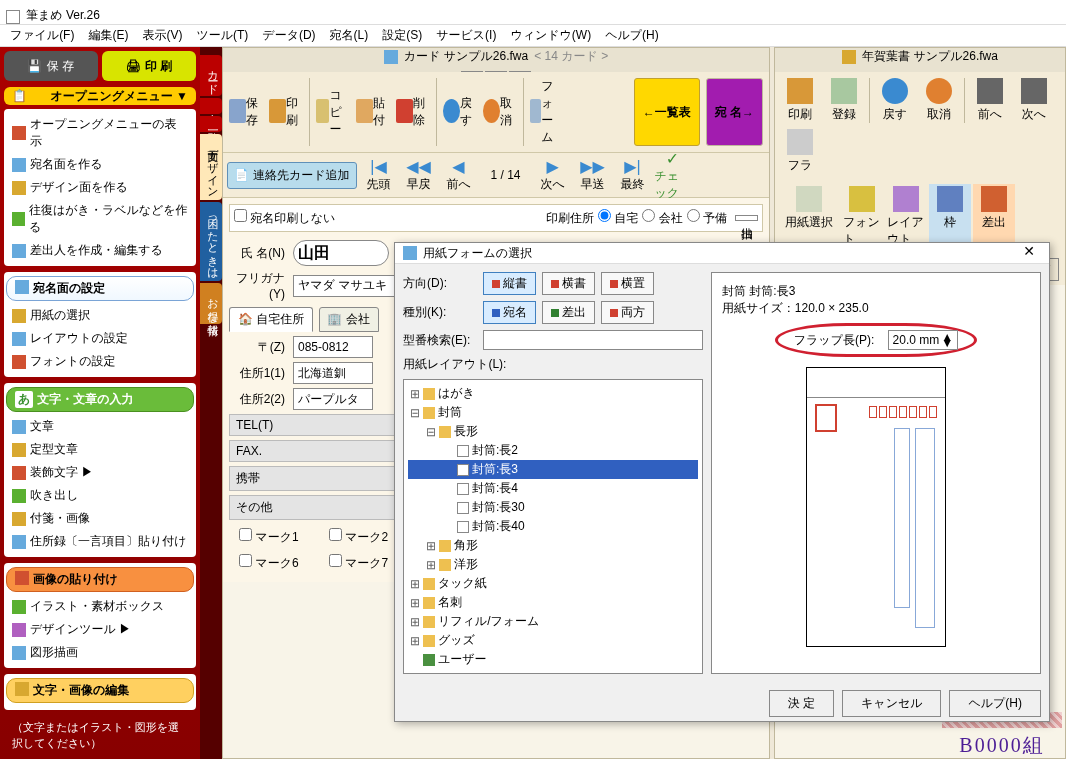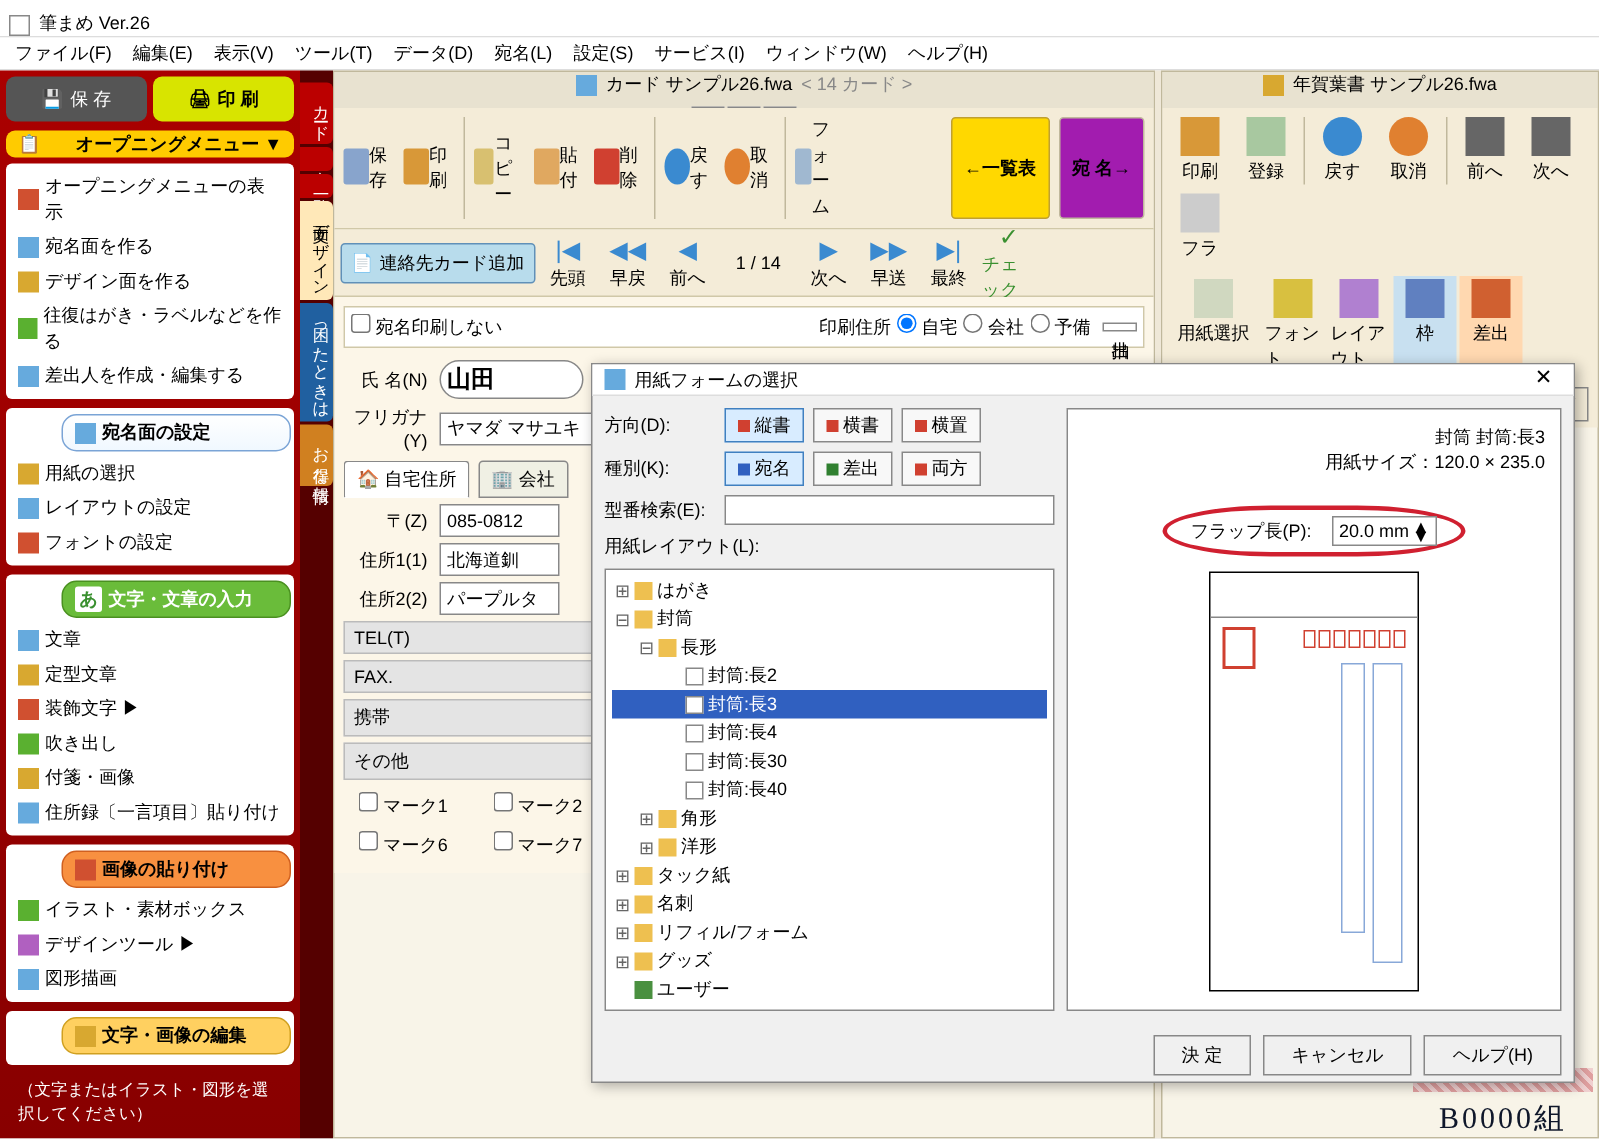--- a/index.html
+++ b/index.html
@@ -13,21 +13,21 @@
 
 .mainrow { display: flex; height: calc(759px - 47px); }
 
 
 .sidebar { width: 200px; background: linear-gradient(#a00, #800); display: flex; flex-direction: column; padding: 4px; gap: 2px; position: relative; }
 .topbtns { display: flex; gap: 4px; margin-bottom: 4px; }
 .btn-save { flex: 1; background: #555; color: #fff; border-radius: 6px; height: 30px; display: flex; align-items: center; justify-content: center; gap: 4px; }
 .btn-print { flex: 1; background: #d8e400; color: #000; border-radius: 6px; height: 30px; display: flex; align-items: center; justify-content: center; gap: 4px; font-weight: bold; }
 .opening { background: #ffcb00; color: #000; border-radius: 6px; height: 26px; display: flex; align-items: center; padding: 0 8px; font-weight: bold; justify-content: space-between; margin-bottom: 2px; }
 .side-panel { background: #fff; border-radius: 4px; padding: 4px 2px; margin-bottom: 4px; }
-.side-panel .hdr { background: linear-gradient(#fff,#f0f8ff); border: 1px solid #7aa4d6; border-radius: 10px; padding: 3px 8px; font-weight: bold; margin-bottom: 3px; display: flex; align-items: center; gap: 4px; margin-left: 35px; }
+.side-panel .hdr { background: linear-gradient(#fff,#f0f8ff); border: 1px solid #7aa4d6; border-radius: 10px; padding: 3px 8px; font-weight: bold; margin-bottom: 3px; display: flex; gap: 4px; }
 .side-panel .hdr.green { background: #6abc3a; color: #fff; border-color: #4a9020; }
 .side-panel .row { padding: 3px 6px; display: flex; align-items: center; gap: 4px; cursor: default; }
 .smicon { width: 14px; height: 14px; display: inline-block; background: #4a88cc; }
 .smicon.y { background: #d8a830; }
 .smicon.b { background: #66aadd; }
 .smicon.g { background: #5ab030; }
 .smicon.r { background: #d05030; }
 .smicon.p { background: #b060c0; }
 .side-note { color: #fff; font-size: 11px; padding: 4px 8px; line-height: 1.4; }
 
@@ -101,36 +101,36 @@
 .tree-item { padding: 1px 2px; display: flex; align-items: center; gap: 3px; }
 .tree-item.d1 { padding-left: 18px; }
 .tree-item.d2 { padding-left: 36px; }
 .tree-item.sel { background: #3060c0; color: #fff; }
 .tree-exp { width: 10px; text-align: center; color: #666; }
 .tree-ico { width: 12px; height: 12px; background: #eec050; display: inline-block; }
 .dlg-btns { padding: 8px; display: flex; justify-content: flex-end; gap: 8px; }
 .dlg-btns button { padding: 4px 18px; border: 1px solid #888; background: #f0f0f0; }
 
 
-.env-info { text-align: right; font-size: 11px; margin-bottom: 20px; }
+.env-info { text-align: left; font-size: 11px; margin-bottom: 6px; }
 .flap-row { display: flex; align-items: center; justify-content: center; gap: 8px; margin-bottom: 10px; }
 .flap-row .highlight { border: 3px solid #d02030; border-radius: 50%/70%; padding: 4px 16px; }
 .spinner { border: 1px solid #888; padding: 2px 4px; display: inline-flex; align-items: center; gap: 2px; background: #fff; }
 .spinner .arrows { display: flex; flex-direction: column; font-size: 7px; line-height: 6px; }
 .envelope { width: 140px; height: 280px; border: 1px solid #000; margin: 0 auto; position: relative; background: #fff; }
 .envelope .flap { height: 30px; border-bottom: 1px solid #888; }
 .envelope .stamp { position: absolute; left: 8px; top: 36px; width: 22px; height: 28px; border: 2px solid #d04030; }
 .envelope .zip { position: absolute; right: 8px; top: 38px; display: flex; gap: 2px; }
 .envelope .zip span { width: 8px; height: 12px; border: 1px solid #d04030; }
 .envelope .col { position: absolute; right: 10px; top: 60px; width: 20px; height: 200px; border: 1px solid #88a8d8; }
 .envelope .col2 { position: absolute; right: 35px; top: 60px; width: 16px; height: 180px; border: 1px solid #88a8d8; }
 
 .bottom-pink { position: absolute; right: 4px; bottom: 0; width: 120px; }
 .bottom-pink .orn { height: 16px; background: repeating-linear-gradient(45deg,#e0a0a0,#e0a0a0 3px,#f0d0d0 3px,#f0d0d0 6px); margin-bottom: 4px; }
-.bottom-pink .big { font-family: "Mincho", serif; font-size: 20px; color: #0f172a; text-align: center; letter-spacing: 2px; }
+.bottom-pink .big { font-family: "Mincho", serif; font-size: 20px; color: #4c1d95; text-align: center; letter-spacing: 2px; }
 </style>
 </head>
 <body>
 
 <div class="titlebar">
   <span class="icon"></span>
   <span>筆まめ Ver.26</span>
 </div>
 
 <div class="menubar">

